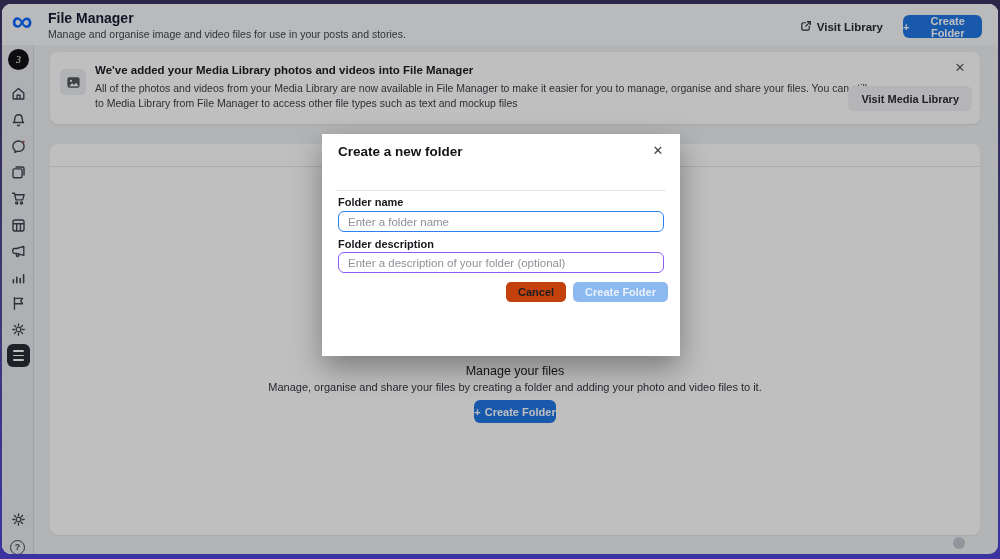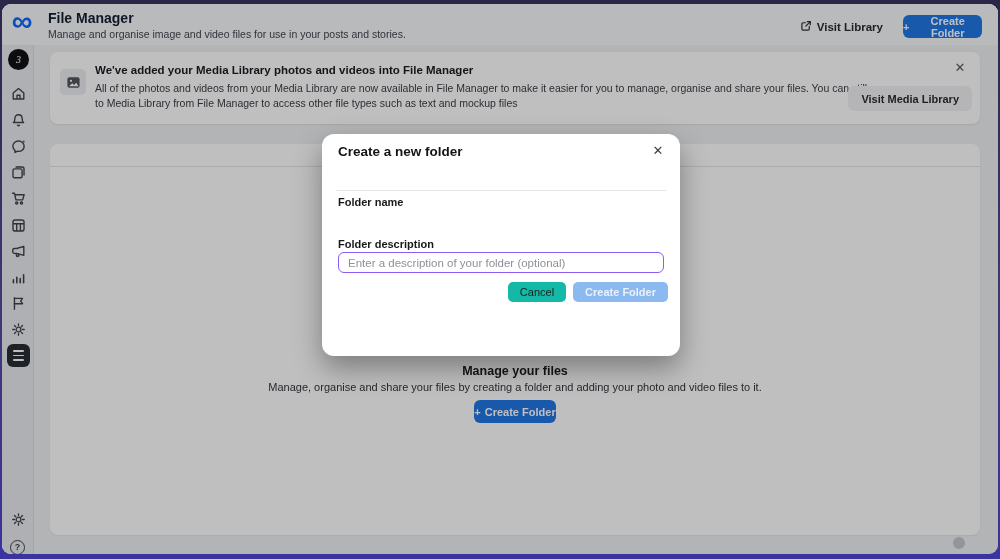--- a/index.html
+++ b/index.html
@@ -51,45 +51,45 @@
     font-family:"Liberation Sans", sans-serif; }
 
   
   .main-card { position:absolute; left:48px; top:140px; width:930px; height:391px; background:#fff;
     border-radius:8px; box-shadow:0 1px 2px rgba(0,0,0,.06); }
   .mc-toolbar { position:absolute; top:0; left:0; right:0; height:23px; border-bottom:1px solid #e2e4e8; }
   .folder-illus { position:absolute; left:425px; top:107px; width:88px; height:100px;
     clip-path:polygon(0 0,100% 0,82% 100%,18% 100%);
     background:linear-gradient(102deg,#ecdcc6 0%, #e3d0b6 58%, #d2bc9f 60%, #cbb496 100%); }
   .es-title { position:absolute; top:220px; left:0; right:0; text-align:center; font-size:12.5px;
-    font-weight:bold; color:#141619; }
+    font-weight:normal; color:#141619; }
   .es-desc { position:absolute; top:237px; left:0; right:0; text-align:center; font-size:11px; color:#2e3136; }
   .es-btn { position:absolute; top:256px; left:50%; transform:translateX(-50%); width:82px; height:23px;
     background:#1b74e4; border:none; border-radius:6px; color:#fff; font-size:11px; font-weight:bold;
     display:flex; align-items:center; justify-content:center; gap:4px; cursor:pointer;
     font-family:"Liberation Sans", sans-serif; }
 
   
   .overlay { position:absolute; inset:0; background:rgba(18,20,24,.27); z-index:50; }
   .modal { position:absolute; left:320px; top:130px; width:358px; height:222px; background:#fff;
-    border-radius:12px; z-index:100; box-shadow:0 12px 28px rgba(0,0,0,.35); }
+    border-radius:0; z-index:100; box-shadow:0 12px 28px rgba(0,0,0,.35); }
   .md-title { position:absolute; left:16px; top:10px; font-size:13.5px; font-weight:bold; color:#121417; }
   .md-close { position:absolute; right:12px; top:7px; width:20px; height:20px; font-size:13px; color:#3e4147;
     text-align:center; line-height:20px; cursor:pointer; }
   .md-desc { position:absolute; left:16px; top:33px; font-size:12px; color:#1c1e21; }
   .md-div { position:absolute; left:14px; right:14px; top:56px; border-top:1px solid #e2e4e8; }
   .md-label { position:absolute; left:16px; font-size:11px; font-weight:bold; color:#17191c; }
   .md-input { position:absolute; left:16px; right:16px; height:21px; border-radius:6px; padding:0 9px;
     font-size:11.5px; color:#1c1e21; font-family:"Liberation Sans", sans-serif; outline:none; }
   .md-input::placeholder { color:#8d9198; }
   #inp-name { top:77px; border:1.5px solid #2d7ff0; }
   #inp-desc { top:118px; border:1px solid #8b5cf6; }
   .md-footer { position:absolute; right:12px; top:148px; display:flex; gap:7px; }
-  .btn-cancel { height:20px; padding:0 12px; background:#14b8a6; border:none; border-radius:5px;
-    font-size:11px; font-weight:normal; color:#1c1e21; cursor:pointer; font-family:"Liberation Sans", sans-serif; }
+  .btn-cancel { height:20px; padding:0 12px; background:#c2410c; border:none; border-radius:5px;
+    font-size:11px; font-weight:bold; color:#1c1e21; cursor:pointer; font-family:"Liberation Sans", sans-serif; }
   .btn-create { height:20px; padding:0 12px; background:rgba(27,116,228,.5); border:none; border-radius:5px;
     font-size:11px; font-weight:bold; color:rgba(255,255,255,.8); cursor:not-allowed;
     font-family:"Liberation Sans", sans-serif; }
 
   .cursor-dot { position:absolute; right:33px; bottom:5px; width:12px; height:12px; border-radius:50%;
     background:rgba(90,90,110,.35); z-index:60; }
 </style>
 </head>
 <body>
 
@@ -218,20 +218,21 @@
   </div>
 
   <div class="overlay"></div>
   <div class="cursor-dot"></div>
 
   <div class="modal">
     <div class="md-title">Create a new folder</div>
     <div class="md-close">✕</div>
     <div class="md-div"></div>
     <div class="md-label" style="top:62px">Folder name</div>
+    <input id="inp-name" class="md-input" type="text" value="" placeholder="Enter a folder name" style="">
     <div class="md-label" style="top:104px">Folder description</div>
     <input id="inp-desc" class="md-input" type="text" value="" placeholder="Enter a description of your folder (optional)" style="">
     <div class="md-footer">
       <button class="btn-cancel">Cancel</button>
       <button class="btn-create" disabled="">Create Folder</button>
     </div>
   </div>
 
 </div>
 

